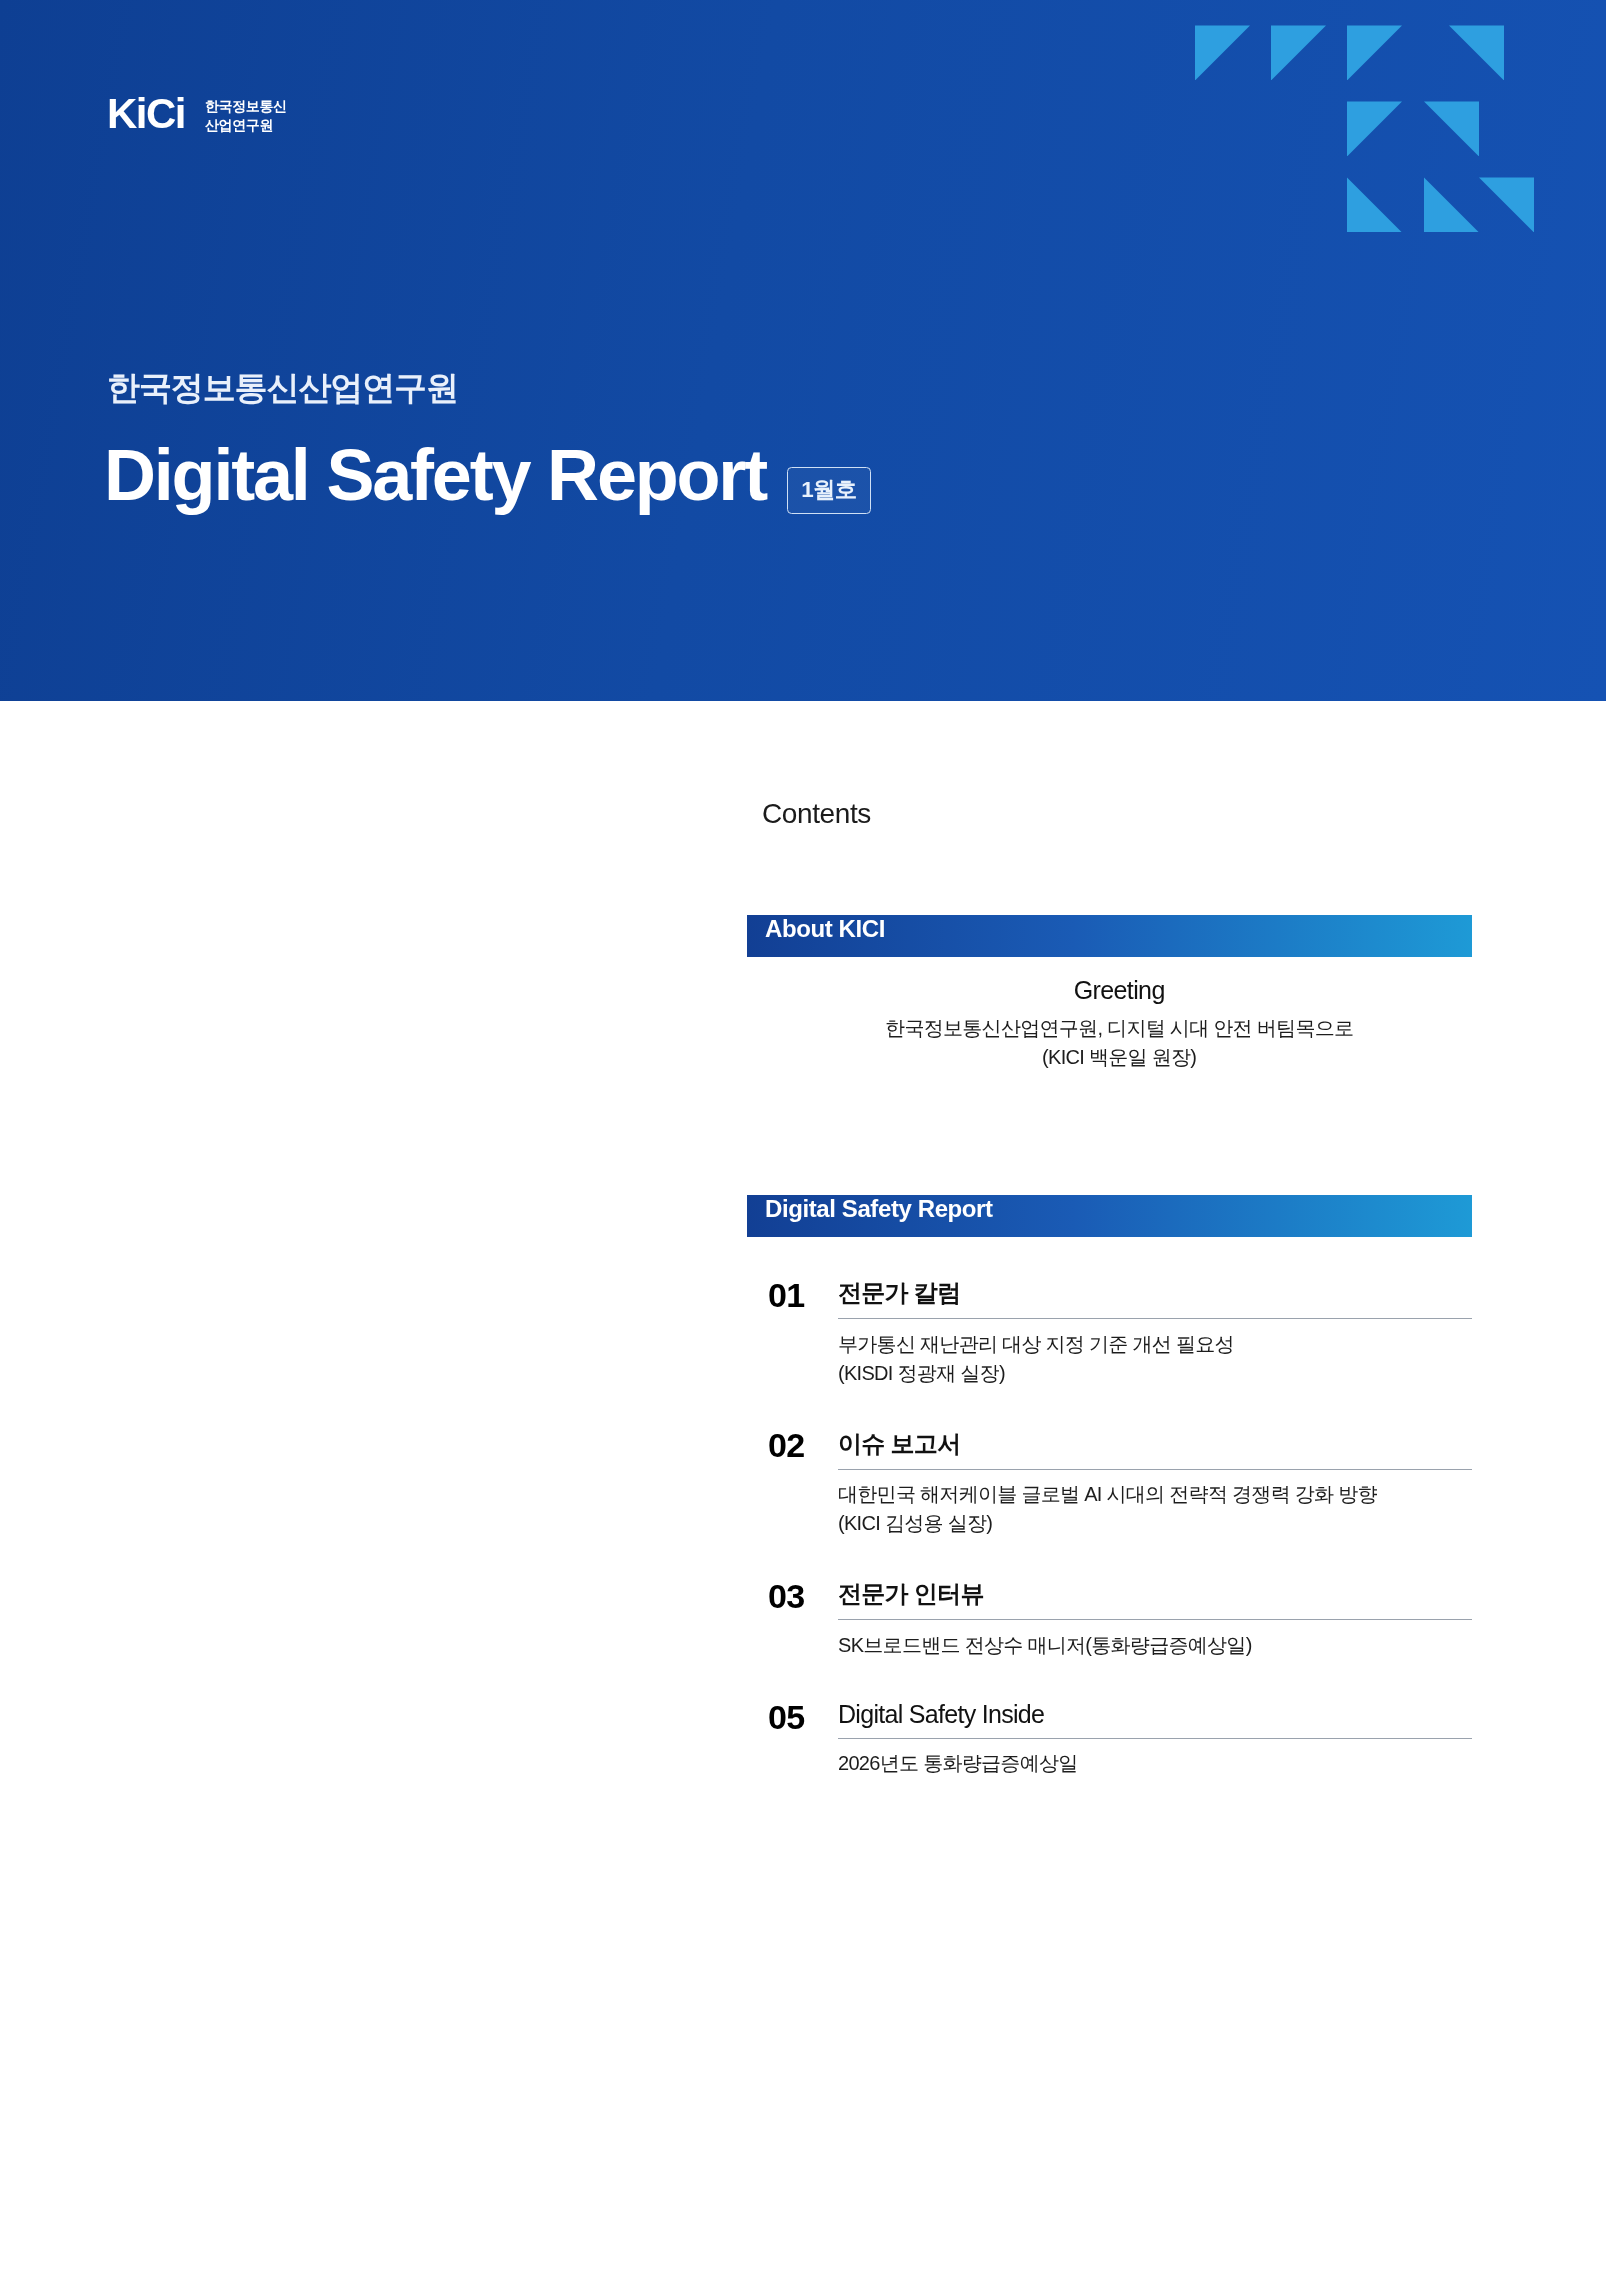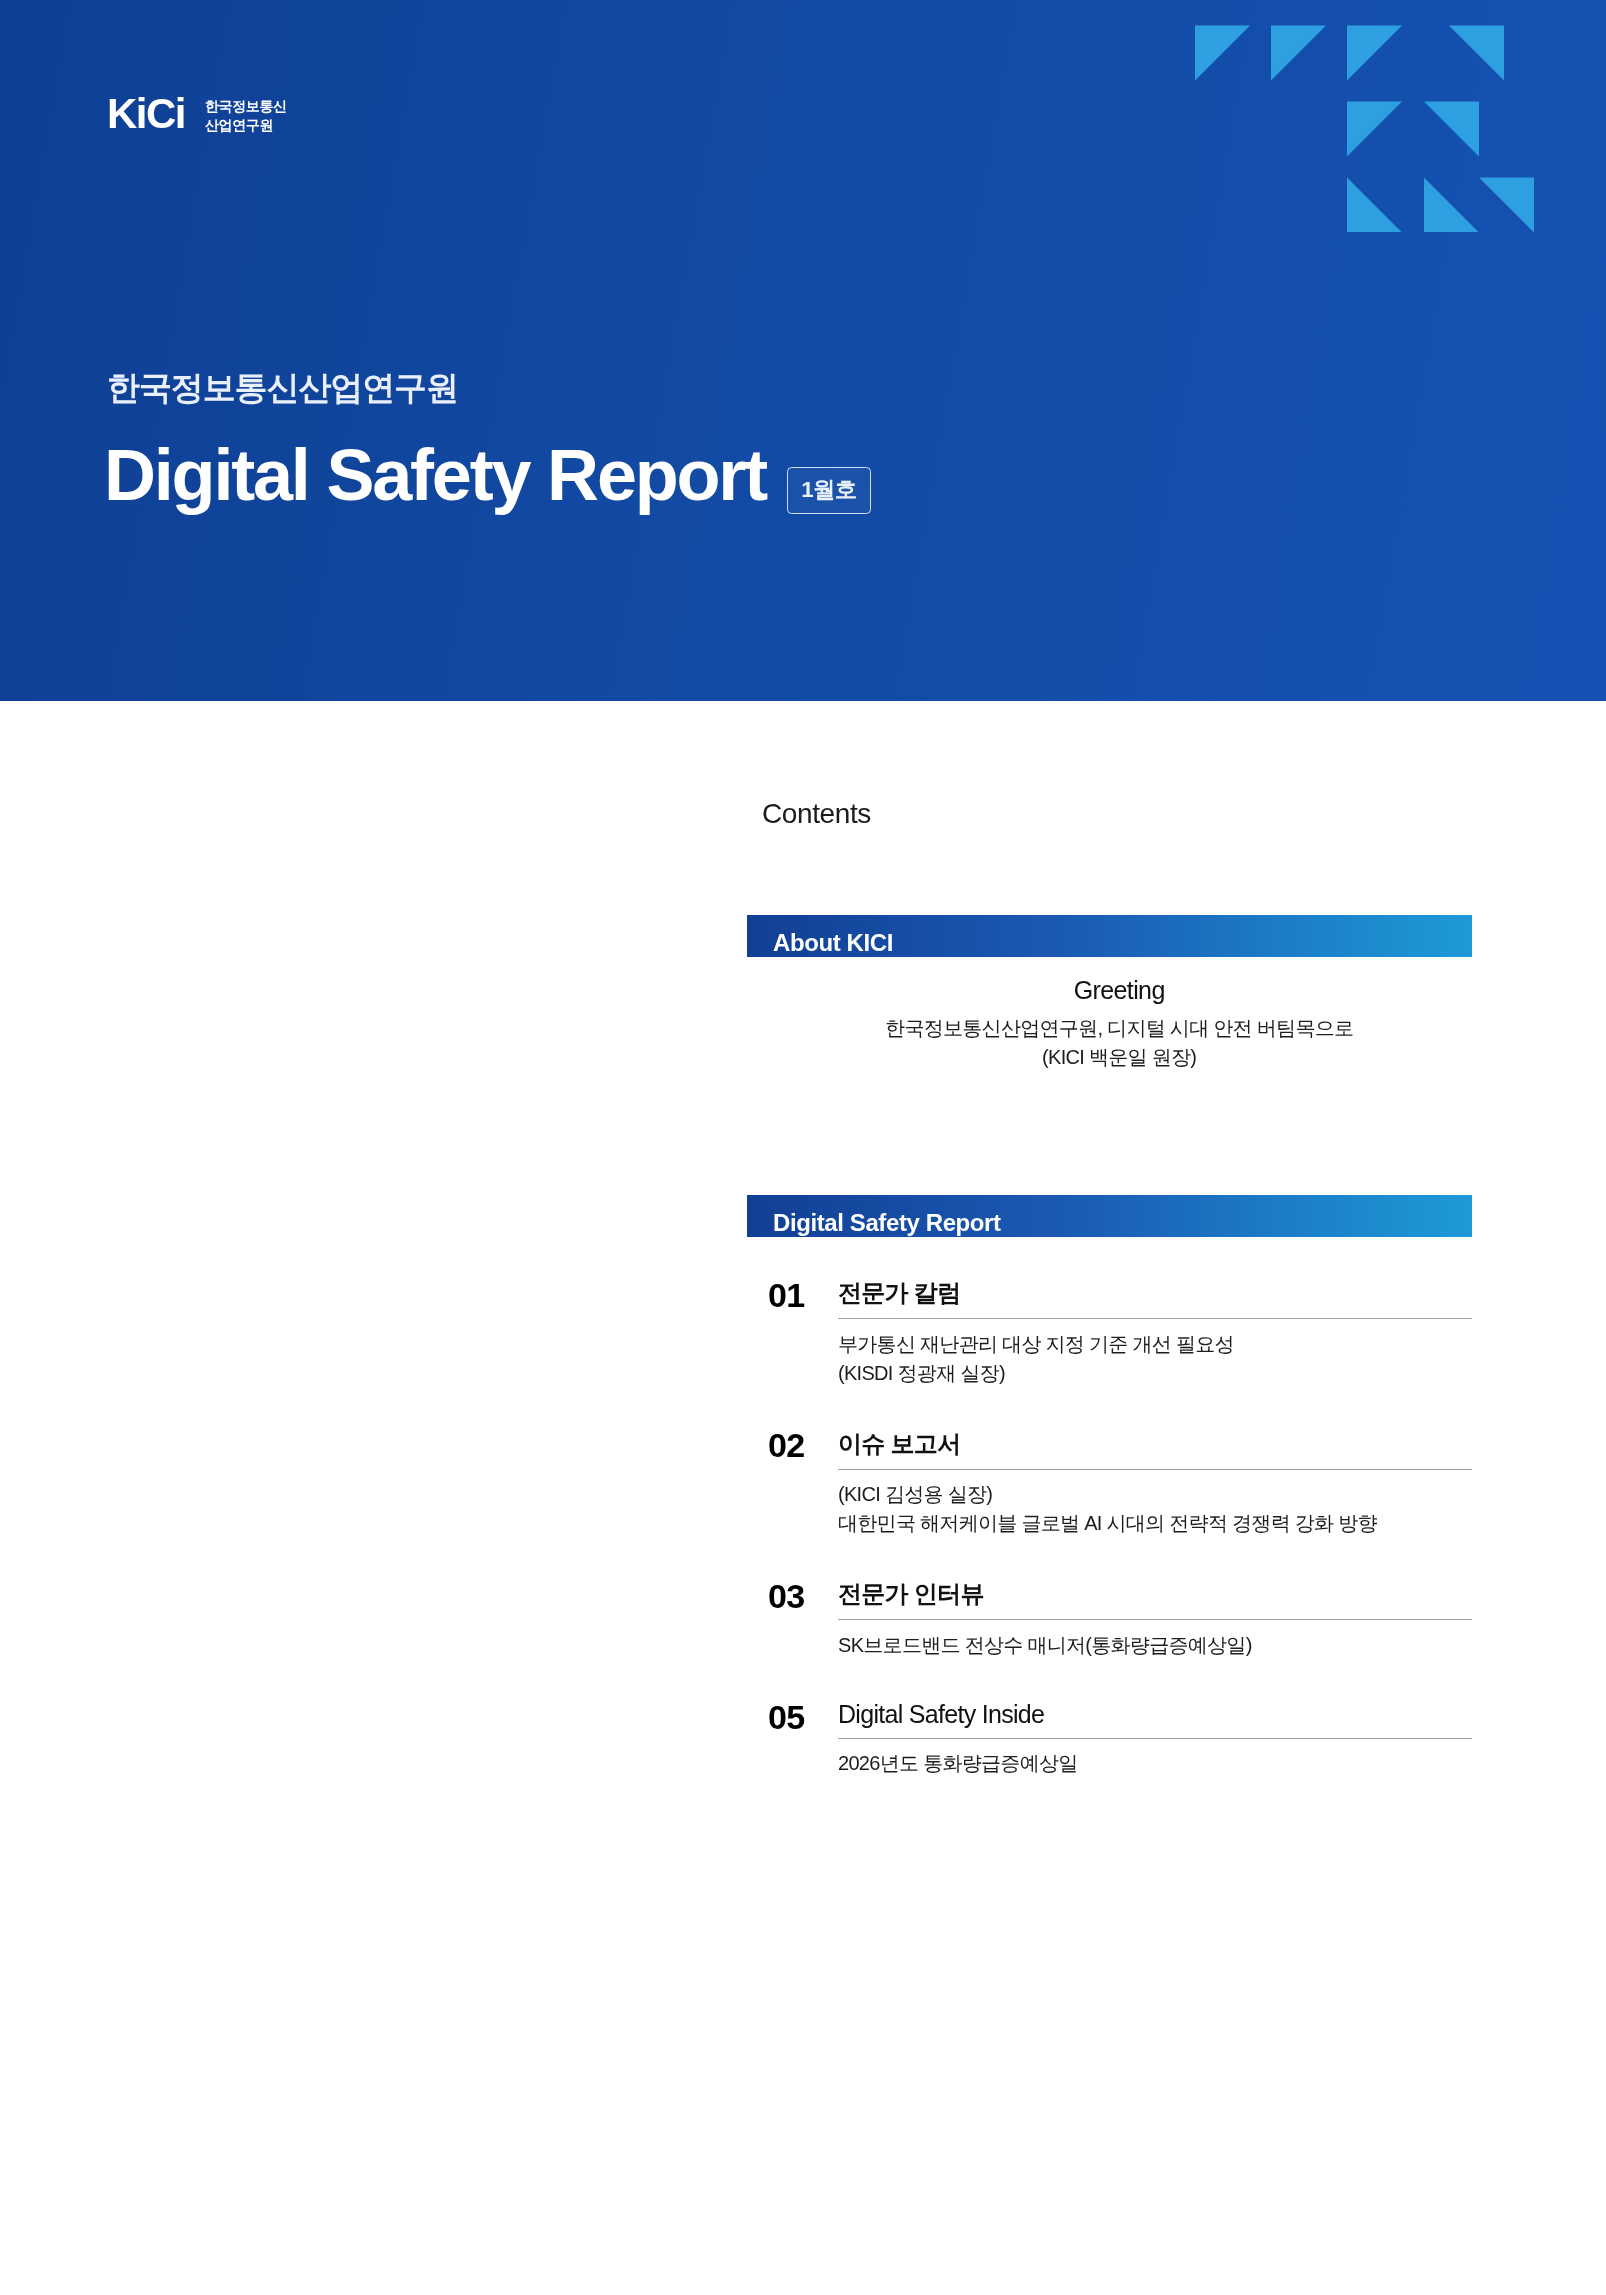--- a/index.html
+++ b/index.html
@@ -62,23 +62,23 @@
   }
 
   
   .contents-label {
     position:absolute; left:762px; top:798px;
     font-size:28px; color:#1b1b1b; letter-spacing:-0.4px;
   }
 
   .section { position:absolute; left:747px; width:725px; }
   .section-bar {
-    height:42px; display:flex; align-items:flex-end;
+    height:42px; display:flex; align-items:flex-start;
     background:linear-gradient(90deg,#123f94 0%,#1a5bb5 45%,#1e9ad6 100%);
-    padding-left:26px;
+    padding-left:18px;
   }
   .section-bar span {
     color:#ffffff; font-size:24px; font-weight:bold; letter-spacing:-0.4px;
   }
 
   .greet-block { padding:19.4px 0 0 19.4px;text-align:center; }
   .greet-title { font-size:25px; color:#111; letter-spacing:-0.6px; margin-bottom:9px; }
   .greet-line { font-size:20px; color:#1d1d1d; letter-spacing:-0.7px; line-height:1.42; }
 
   .item { position:relative; padding-left:91px; margin-top:37px; }
@@ -151,22 +151,22 @@
     <div class="item">
       <div class="item-num">01</div>
       <div class="item-title">전문가 칼럼</div>
       <div class="item-desc">부가통신 재난관리 대상 지정 기준 개선 필요성</div>
       <div class="item-desc">(KISDI 정광재 실장)</div>
     </div>
 
     <div class="item">
       <div class="item-num">02</div>
       <div class="item-title">이슈 보고서</div>
+      <div class="item-desc">대한민국 해저케이블 글로벌 AI 시대의 전략적 경쟁력 강화 방향</div>
       <div class="item-desc">(KICI 김성용 실장)</div>
-      <div class="item-desc">대한민국 해저케이블 글로벌 AI 시대의 전략적 경쟁력 강화 방향</div>
     </div>
 
     <div class="item">
       <div class="item-num">03</div>
       <div class="item-title">전문가 인터뷰</div>
       <div class="item-desc">SK브로드밴드 전상수 매니저(통화량급증예상일)</div>
     </div>
 
 
     <div class="item">

